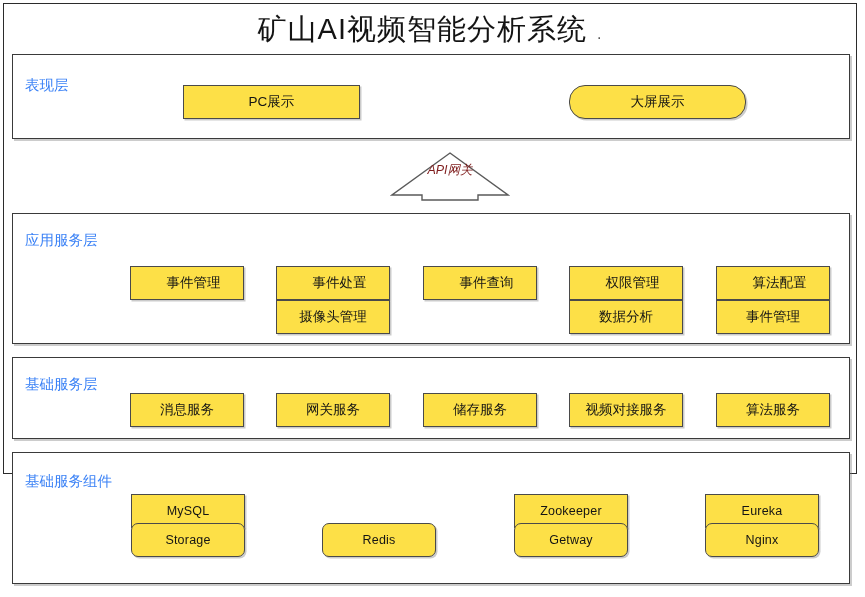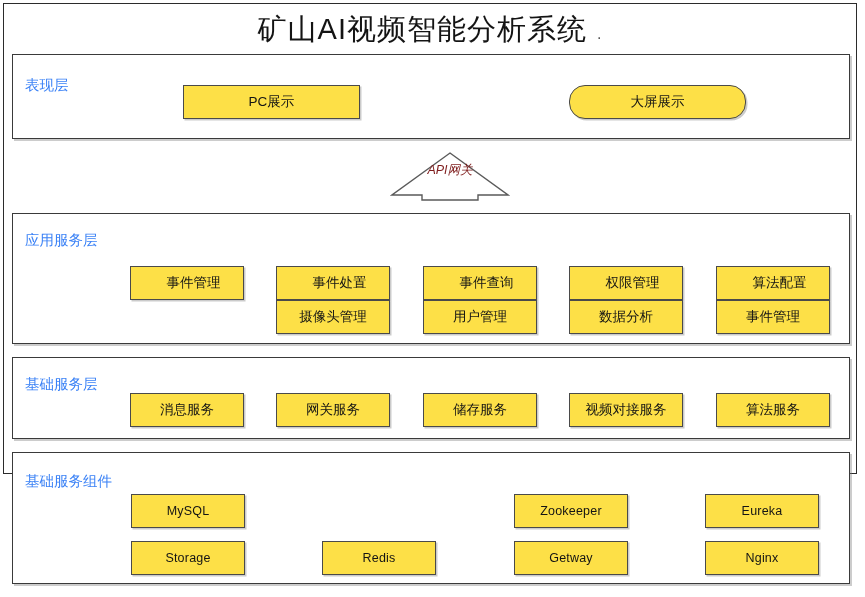--- a/index.html
+++ b/index.html
@@ -110,21 +110,21 @@
   .app-row-1 { top: 86px; }
   .basic-row-0 { top: 35px; }
 
   
   .c4-0 { left: 118px; }
   .c4-1 { left: 309px; }
   .c4-2 { left: 501px; text-align: right; }
   .c4-3 { left: 692px; }
   .grid4-box { width: 114px; height: 34px; }
   .comp-row-0 { top: 41px; }
-  .comp-row-1 { top: 88px; }
+  .comp-row-1 { top: 70px; border-radius: 7px; }
 
   
   #api-gateway {
     position: absolute;
     left: 386px;
     top: 147px;
     width: 120px;
     height: 50px;
   }
   #api-gateway svg { display: block; }
@@ -166,21 +166,20 @@
   <div class="layer-panel" id="layer-application">
     <div class="layer-label">应用服务层</div>
 
     <div class="module-box grid5-box app-row-0 col-0">事件管理</div>
     <div class="module-box grid5-box app-row-0 col-1">事件处置</div>
     <div class="module-box grid5-box app-row-0 col-2">事件查询</div>
     <div class="module-box grid5-box app-row-0 col-3">权限管理</div>
     <div class="module-box grid5-box app-row-0 col-4">算法配置</div>
 
     <div class="module-box grid5-box app-row-1 col-1">摄像头管理</div>
-    <div class="module-box grid5-box app-row-1 col-2">用户管理</div>
     <div class="module-box grid5-box app-row-1 col-3">数据分析</div>
     <div class="module-box grid5-box app-row-1 col-4">事件管理</div>
   </div>
 
   <div class="layer-panel" id="layer-basic">
     <div class="layer-label">基础服务层</div>
 
     <div class="module-box grid5-box basic-row-0 col-0">消息服务</div>
     <div class="module-box grid5-box basic-row-0 col-1">网关服务</div>
     <div class="module-box grid5-box basic-row-0 col-2">储存服务</div>

